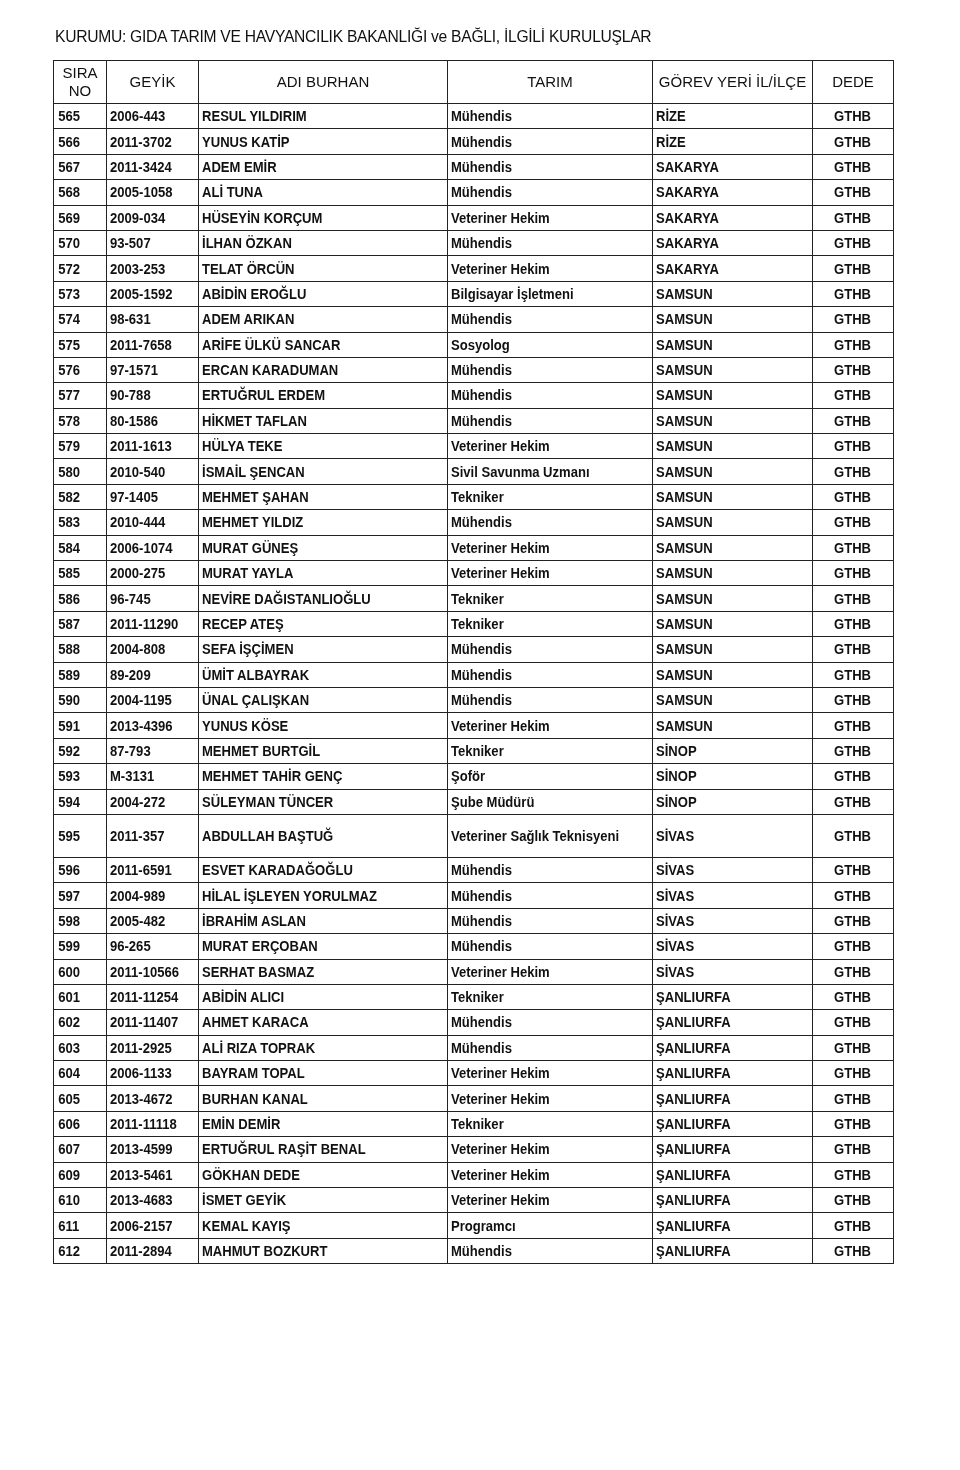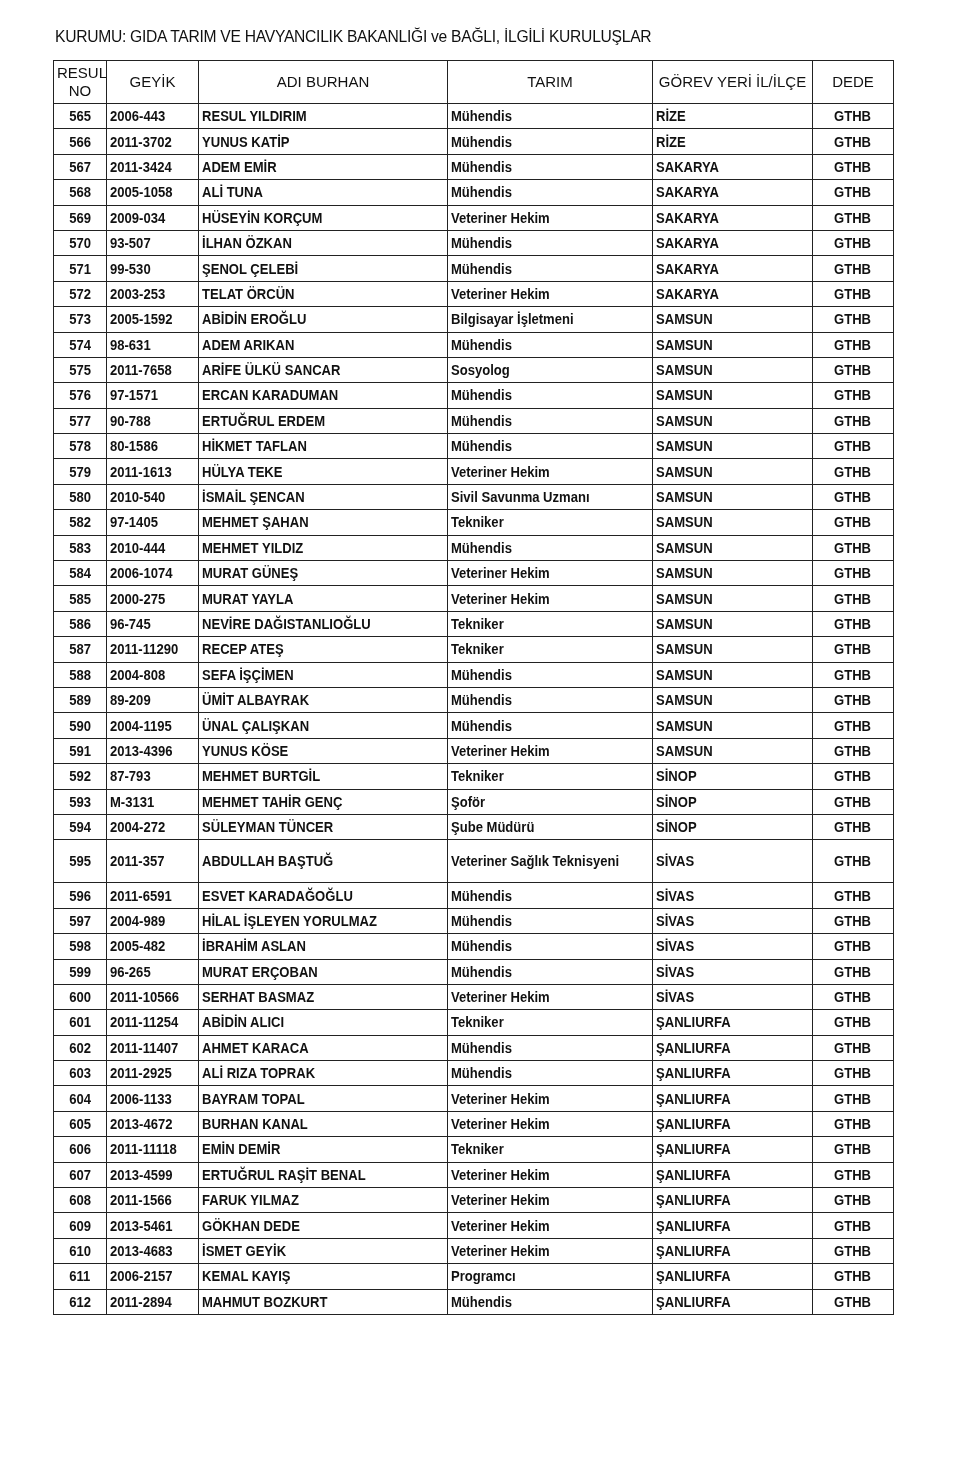--- a/index.html
+++ b/index.html
@@ -1,21 +1,21 @@
 <!DOCTYPE html>
 <html><head>
 <meta charset="utf-8">
 <style>
   html, body { margin:0; padding:0; background:#ffffff; }
   body { width:960px; height:1470px; position:relative; overflow:hidden; font-family:"Liberation Sans", sans-serif; color:#111; }
   .title { position:absolute; left:55px; top:27px; font-size:17px; font-weight:normal; letter-spacing:-0.3px; transform:scaleX(0.92); transform-origin:left top; white-space:nowrap; color:#111; }
   table { position:absolute; left:53px; top:60px; border-collapse:collapse; table-layout:fixed; width:840px; }
   td, th { border:1.5px solid #222; padding:0 3px; font-size:14.5px; font-weight:bold; white-space:nowrap; overflow:hidden; height:24.4px; line-height:24px; }
   th { font-weight:normal; font-size:15px; height:42px; line-height:18px; text-align:center; color:#111; }
-  td.c-sira { text-align:center; }
+  td.c-sira { }
   td.c-kurum { text-align:center; }
   td.c-sicil, td.c-ad, td.c-unvan, td.c-yer { text-align:left; }
   td .txt { display:inline-block; transform:scaleX(0.9); transform-origin:left center; }
   td.c-sira .txt, td.c-kurum .txt { transform-origin:center center; }
   tr.tall td { height:42px; line-height:42px; }
 </style>
 </head>
 <body>
 
 <div class="title">KURUMU: GIDA TARIM VE HAVYANCILIK BAKANLIĞI ve BAĞLI, İLGİLİ KURULUŞLAR</div>
@@ -24,21 +24,21 @@
   <colgroup>
     <col style="width:53px">
     <col style="width:92px">
     <col style="width:249px">
     <col style="width:205px">
     <col style="width:160px">
     <col style="width:81px">
   </colgroup>
   <thead>
     <tr>
-      <th><span>RESUL</span><br><span>NO</span></th>
+      <th><span>SIRA</span><br><span>NO</span></th>
       <th>GEYİK</th>
       <th>ADI BURHAN</th>
       <th>TARIM</th>
       <th>GÖREV YERİ İL/İLÇE</th>
       <th>DEDE</th>
     </tr>
   </thead>
   <tbody id="tbody">
       <tr>
         <td class="c-sira"><span class="txt">565</span></td>
@@ -82,28 +82,20 @@
       </tr>
       <tr>
         <td class="c-sira"><span class="txt">570</span></td>
         <td class="c-sicil"><span class="txt">93-507</span></td>
         <td class="c-ad"><span class="txt">İLHAN ÖZKAN</span></td>
         <td class="c-unvan"><span class="txt">Mühendis</span></td>
         <td class="c-yer"><span class="txt">SAKARYA</span></td>
         <td class="c-kurum"><span class="txt">GTHB</span></td>
       </tr>
       <tr>
-        <td class="c-sira"><span class="txt">571</span></td>
-        <td class="c-sicil"><span class="txt">99-530</span></td>
-        <td class="c-ad"><span class="txt">ŞENOL ÇELEBİ</span></td>
-        <td class="c-unvan"><span class="txt">Mühendis</span></td>
-        <td class="c-yer"><span class="txt">SAKARYA</span></td>
-        <td class="c-kurum"><span class="txt">GTHB</span></td>
-      </tr>
-      <tr>
         <td class="c-sira"><span class="txt">572</span></td>
         <td class="c-sicil"><span class="txt">2003-253</span></td>
         <td class="c-ad"><span class="txt">TELAT ÖRCÜN</span></td>
         <td class="c-unvan"><span class="txt">Veteriner Hekim</span></td>
         <td class="c-yer"><span class="txt">SAKARYA</span></td>
         <td class="c-kurum"><span class="txt">GTHB</span></td>
       </tr>
       <tr>
         <td class="c-sira"><span class="txt">573</span></td>
         <td class="c-sicil"><span class="txt">2005-1592</span></td>
@@ -370,28 +362,20 @@
       </tr>
       <tr>
         <td class="c-sira"><span class="txt">607</span></td>
         <td class="c-sicil"><span class="txt">2013-4599</span></td>
         <td class="c-ad"><span class="txt">ERTUĞRUL RAŞİT BENAL</span></td>
         <td class="c-unvan"><span class="txt">Veteriner Hekim</span></td>
         <td class="c-yer"><span class="txt">ŞANLIURFA</span></td>
         <td class="c-kurum"><span class="txt">GTHB</span></td>
       </tr>
       <tr>
-        <td class="c-sira"><span class="txt">608</span></td>
-        <td class="c-sicil"><span class="txt">2011-1566</span></td>
-        <td class="c-ad"><span class="txt">FARUK YILMAZ</span></td>
-        <td class="c-unvan"><span class="txt">Veteriner Hekim</span></td>
-        <td class="c-yer"><span class="txt">ŞANLIURFA</span></td>
-        <td class="c-kurum"><span class="txt">GTHB</span></td>
-      </tr>
-      <tr>
         <td class="c-sira"><span class="txt">609</span></td>
         <td class="c-sicil"><span class="txt">2013-5461</span></td>
         <td class="c-ad"><span class="txt">GÖKHAN DEDE</span></td>
         <td class="c-unvan"><span class="txt">Veteriner Hekim</span></td>
         <td class="c-yer"><span class="txt">ŞANLIURFA</span></td>
         <td class="c-kurum"><span class="txt">GTHB</span></td>
       </tr>
       <tr>
         <td class="c-sira"><span class="txt">610</span></td>
         <td class="c-sicil"><span class="txt">2013-4683</span></td>

